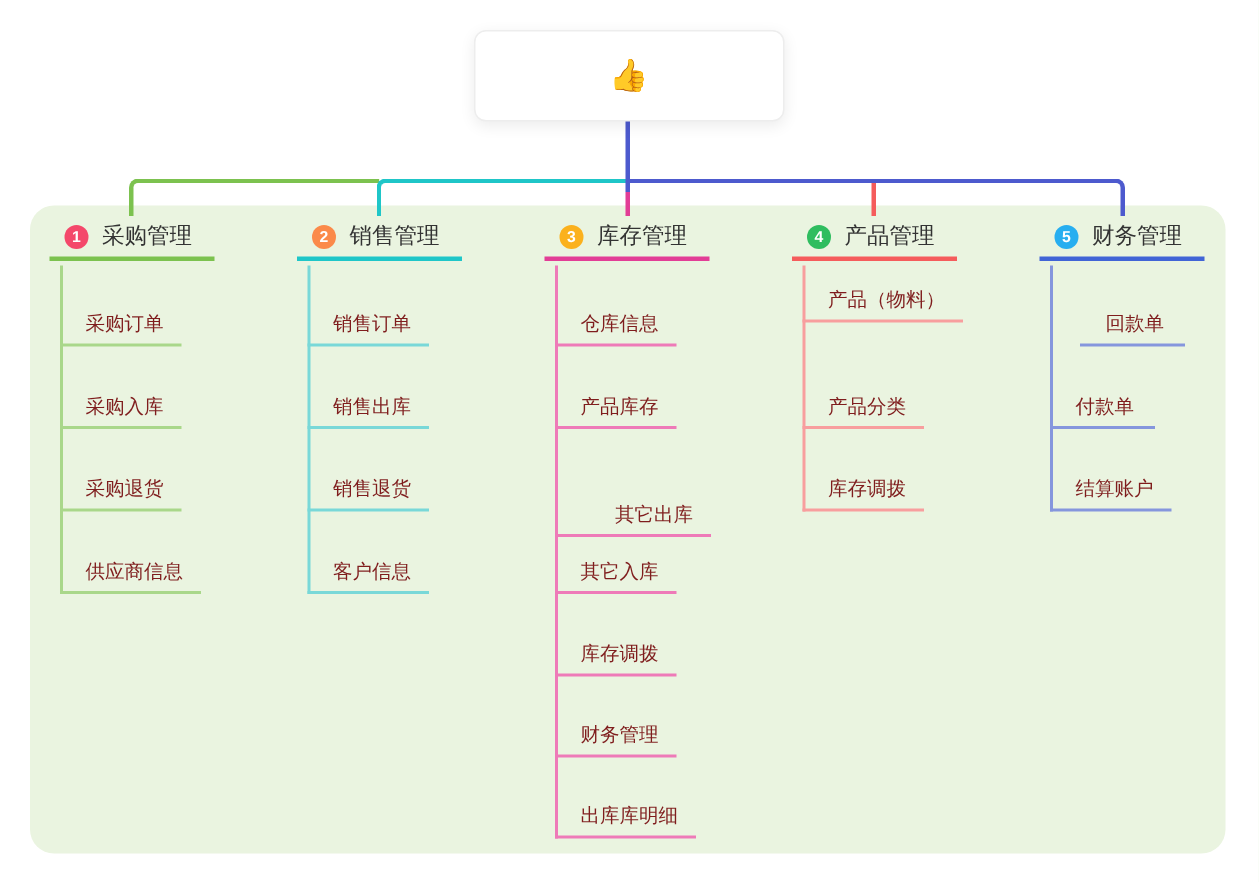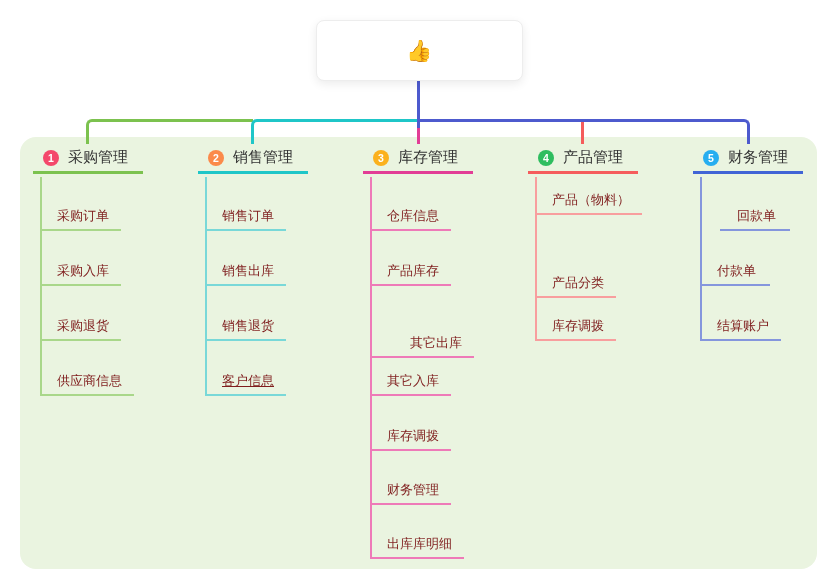--- a/index.html
+++ b/index.html
@@ -72,40 +72,40 @@
       <div class="child-node" style="left: 40px; top: 314px; border-bottom: 2px solid rgb(169, 215, 138);">采购退货</div>
       <div class="child-node" style="left: 40px; top: 369px; border-bottom: 2px solid rgb(169, 215, 138);">供应商信息</div>
       <div class="branch-title" style="left: 198px; border-bottom: 3px solid rgb(31, 198, 200);">
         <span class="badge" style="background: rgb(251, 138, 74);">2</span>
         <span>销售管理</span>
       </div>
       <div class="vline-children" style="left: 205px; top: 177px; height: 219px; background: rgb(121, 216, 216);"></div>
       <div class="child-node" style="left: 205px; top: 204px; border-bottom: 2px solid rgb(121, 216, 216);">销售订单</div>
       <div class="child-node" style="left: 205px; top: 259px; border-bottom: 2px solid rgb(121, 216, 216);">销售出库</div>
       <div class="child-node" style="left: 205px; top: 314px; border-bottom: 2px solid rgb(121, 216, 216); text-align: right;">销售退货</div>
-      <div class="child-node" style="left: 205px; top: 369px; border-bottom: 2px solid rgb(121, 216, 216); text-decoration: underline;">客户信息</div>
+      <div class="child-node" style="left: 205px; top: 369px; border-bottom: 2px solid rgb(121, 216, 216);">客户信息</div>
       <div class="branch-title" style="left: 363px; border-bottom: 3px solid rgb(226, 61, 150);">
         <span class="badge" style="background: rgb(251, 177, 29);">3</span>
         <span>库存管理</span>
       </div>
       <div class="vline-children" style="left: 370px; top: 177px; height: 382px; background: rgb(238, 122, 184);"></div>
       <div class="child-node" style="left: 370px; top: 204px; border-bottom: 2px solid rgb(238, 122, 184);">仓库信息</div>
       <div class="child-node" style="left: 370px; top: 259px; border-bottom: 2px solid rgb(238, 122, 184);">产品库存</div>
       <div class="child-node" style="left: 370px; top: 331px; border-bottom: 2px solid rgb(238, 122, 184); padding-left: 40px;">其它出库</div>
       <div class="child-node" style="left: 370px; top: 369px; border-bottom: 2px solid rgb(238, 122, 184);">其它入库</div>
       <div class="child-node" style="left: 370px; top: 424px; border-bottom: 2px solid rgb(238, 122, 184);">库存调拨</div>
       <div class="child-node" style="left: 370px; top: 478px; border-bottom: 2px solid rgb(238, 122, 184);">财务管理</div>
       <div class="child-node" style="left: 370px; top: 532px; border-bottom: 2px solid rgb(238, 122, 184);">出库库明细</div>
       <div class="branch-title" style="left: 528px; border-bottom: 3px solid rgb(245, 92, 92);">
         <span class="badge" style="background: rgb(47, 189, 95);">4</span>
         <span>产品管理</span>
       </div>
       <div class="vline-children" style="left: 535px; top: 177px; height: 164px; background: rgb(248, 158, 158);"></div>
       <div class="child-node" style="left: 535px; top: 188px; border-bottom: 2px solid rgb(248, 158, 158);">产品（物料）</div>
-      <div class="child-node" style="left: 535px; top: 259px; border-bottom: 2px solid rgb(248, 158, 158); margin-top: 12px;">产品分类</div>
+      <div class="child-node" style="left: 535px; top: 259px; border-bottom: 2px solid rgb(248, 158, 158);">产品分类</div>
       <div class="child-node" style="left: 535px; top: 314px; border-bottom: 2px solid rgb(248, 158, 158);">库存调拨</div>
       <div class="branch-title" style="left: 693px; border-bottom: 3px solid rgb(65, 100, 214);">
         <span class="badge" style="background: rgb(39, 174, 240);">5</span>
         <span>财务管理</span>
       </div>
       <div class="vline-children" style="left: 700px; top: 177px; height: 164px; background: rgb(133, 150, 221);"></div>
       <div class="child-node" style="left: 720px; top: 204px; border-bottom: 2px solid rgb(133, 150, 221);">回款单</div>
       <div class="child-node" style="left: 700px; top: 259px; border-bottom: 2px solid rgb(133, 150, 221);">付款单</div>
       <div class="child-node" style="left: 700px; top: 314px; border-bottom: 2px solid rgb(133, 150, 221);">结算账户</div>
     </div>

